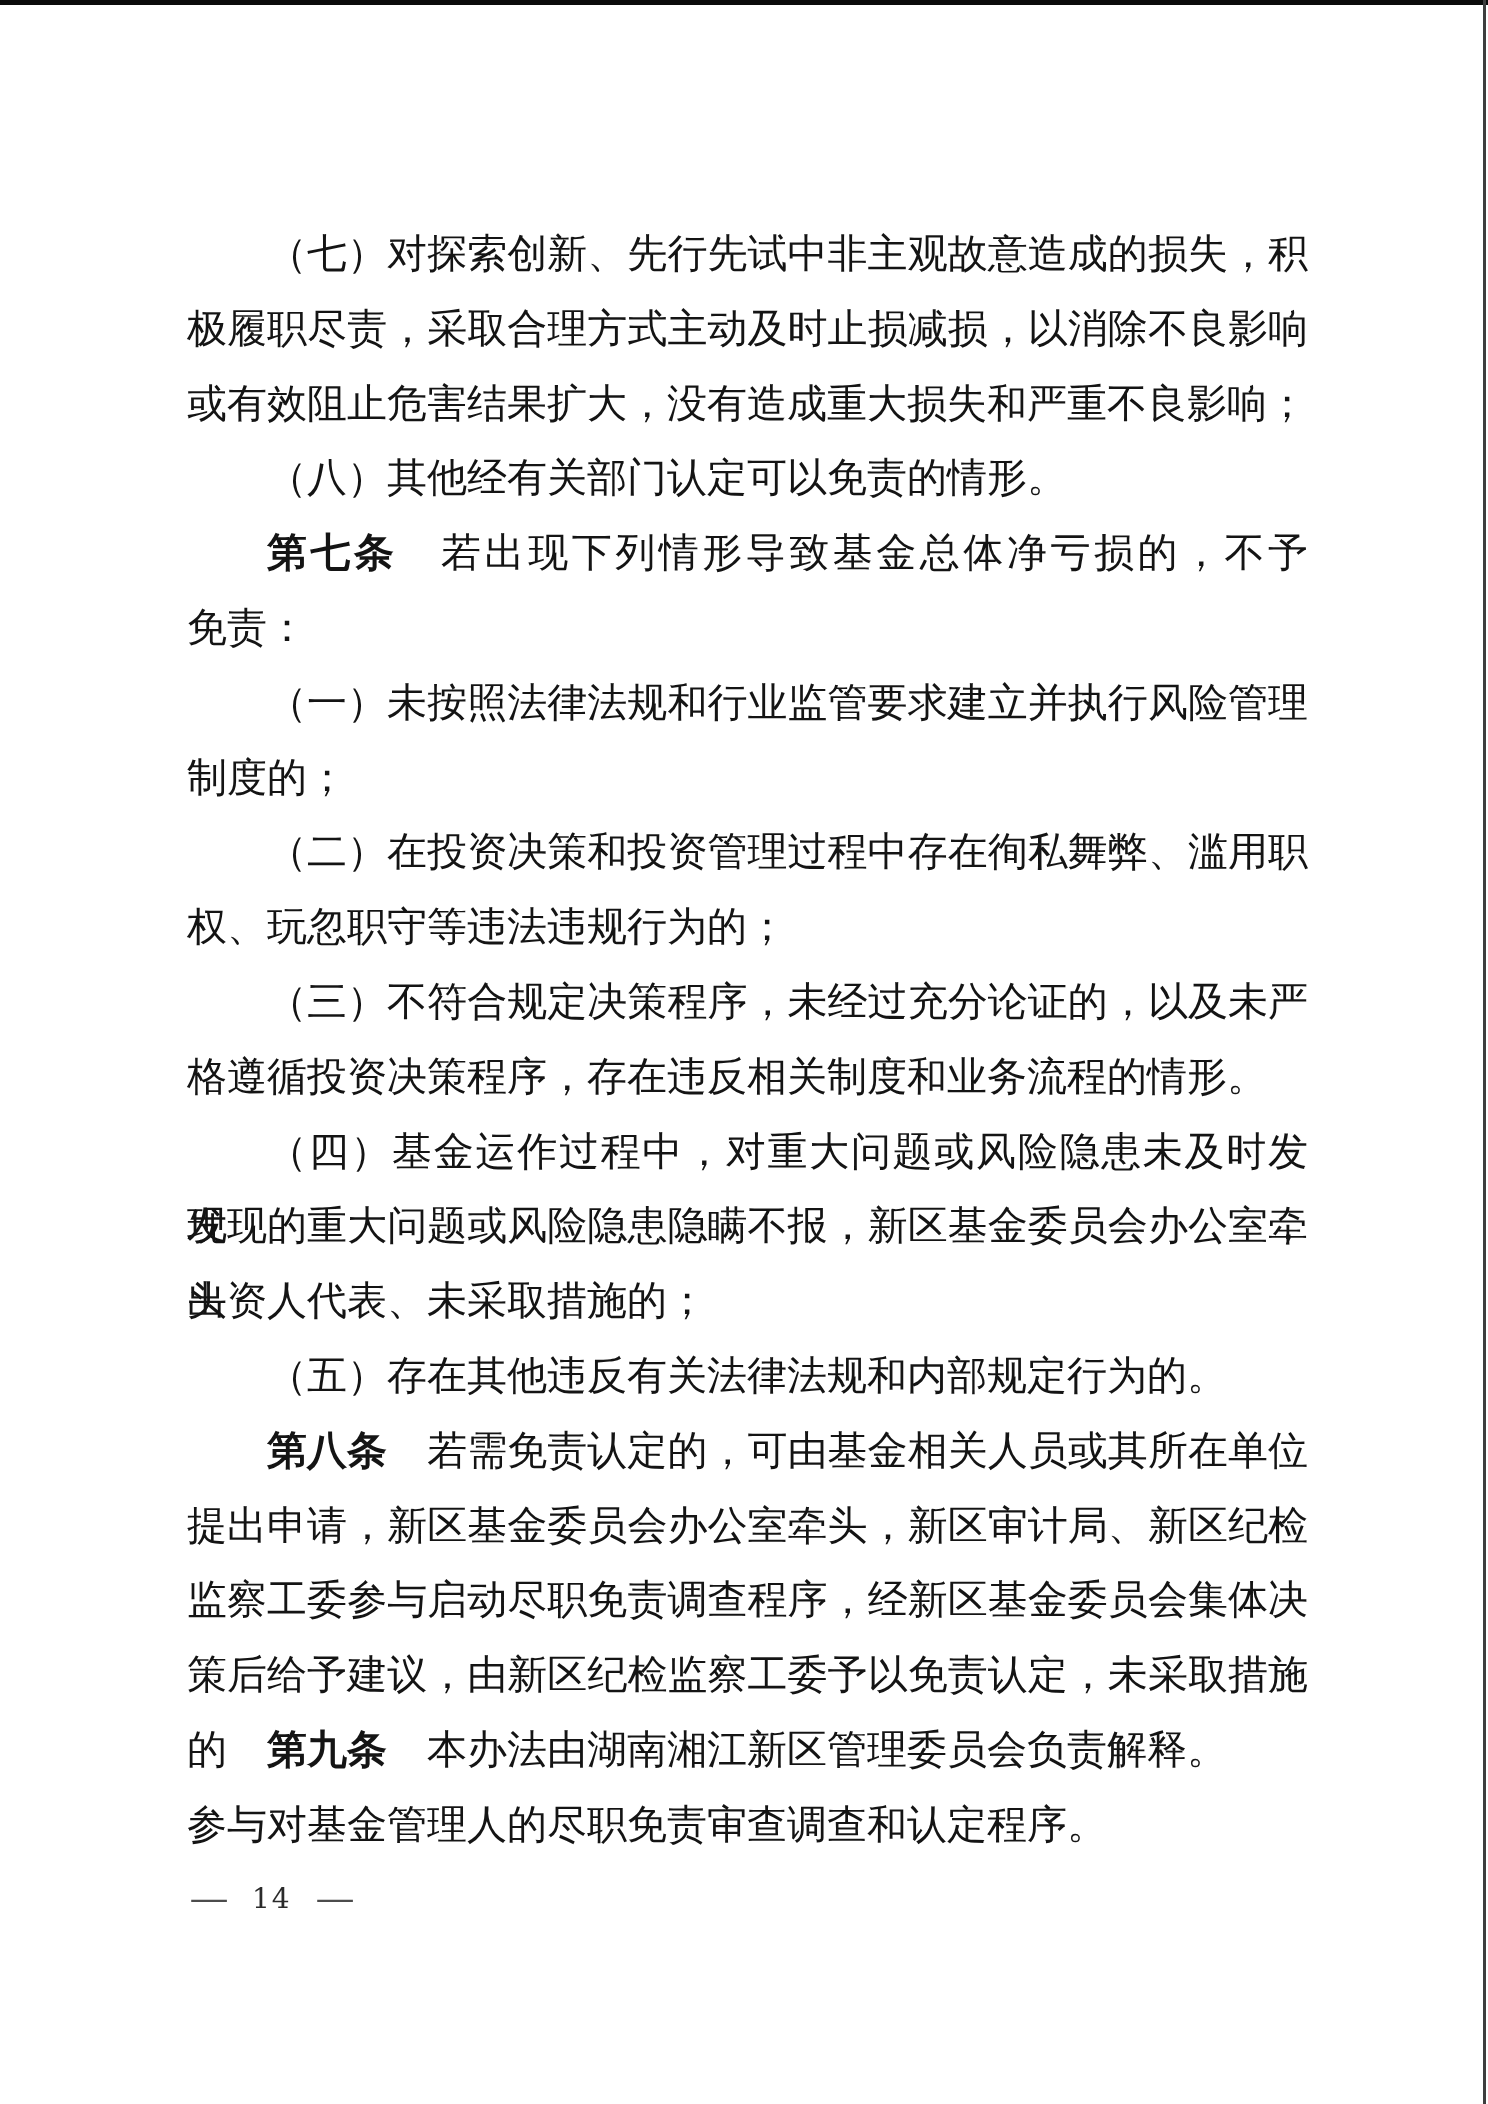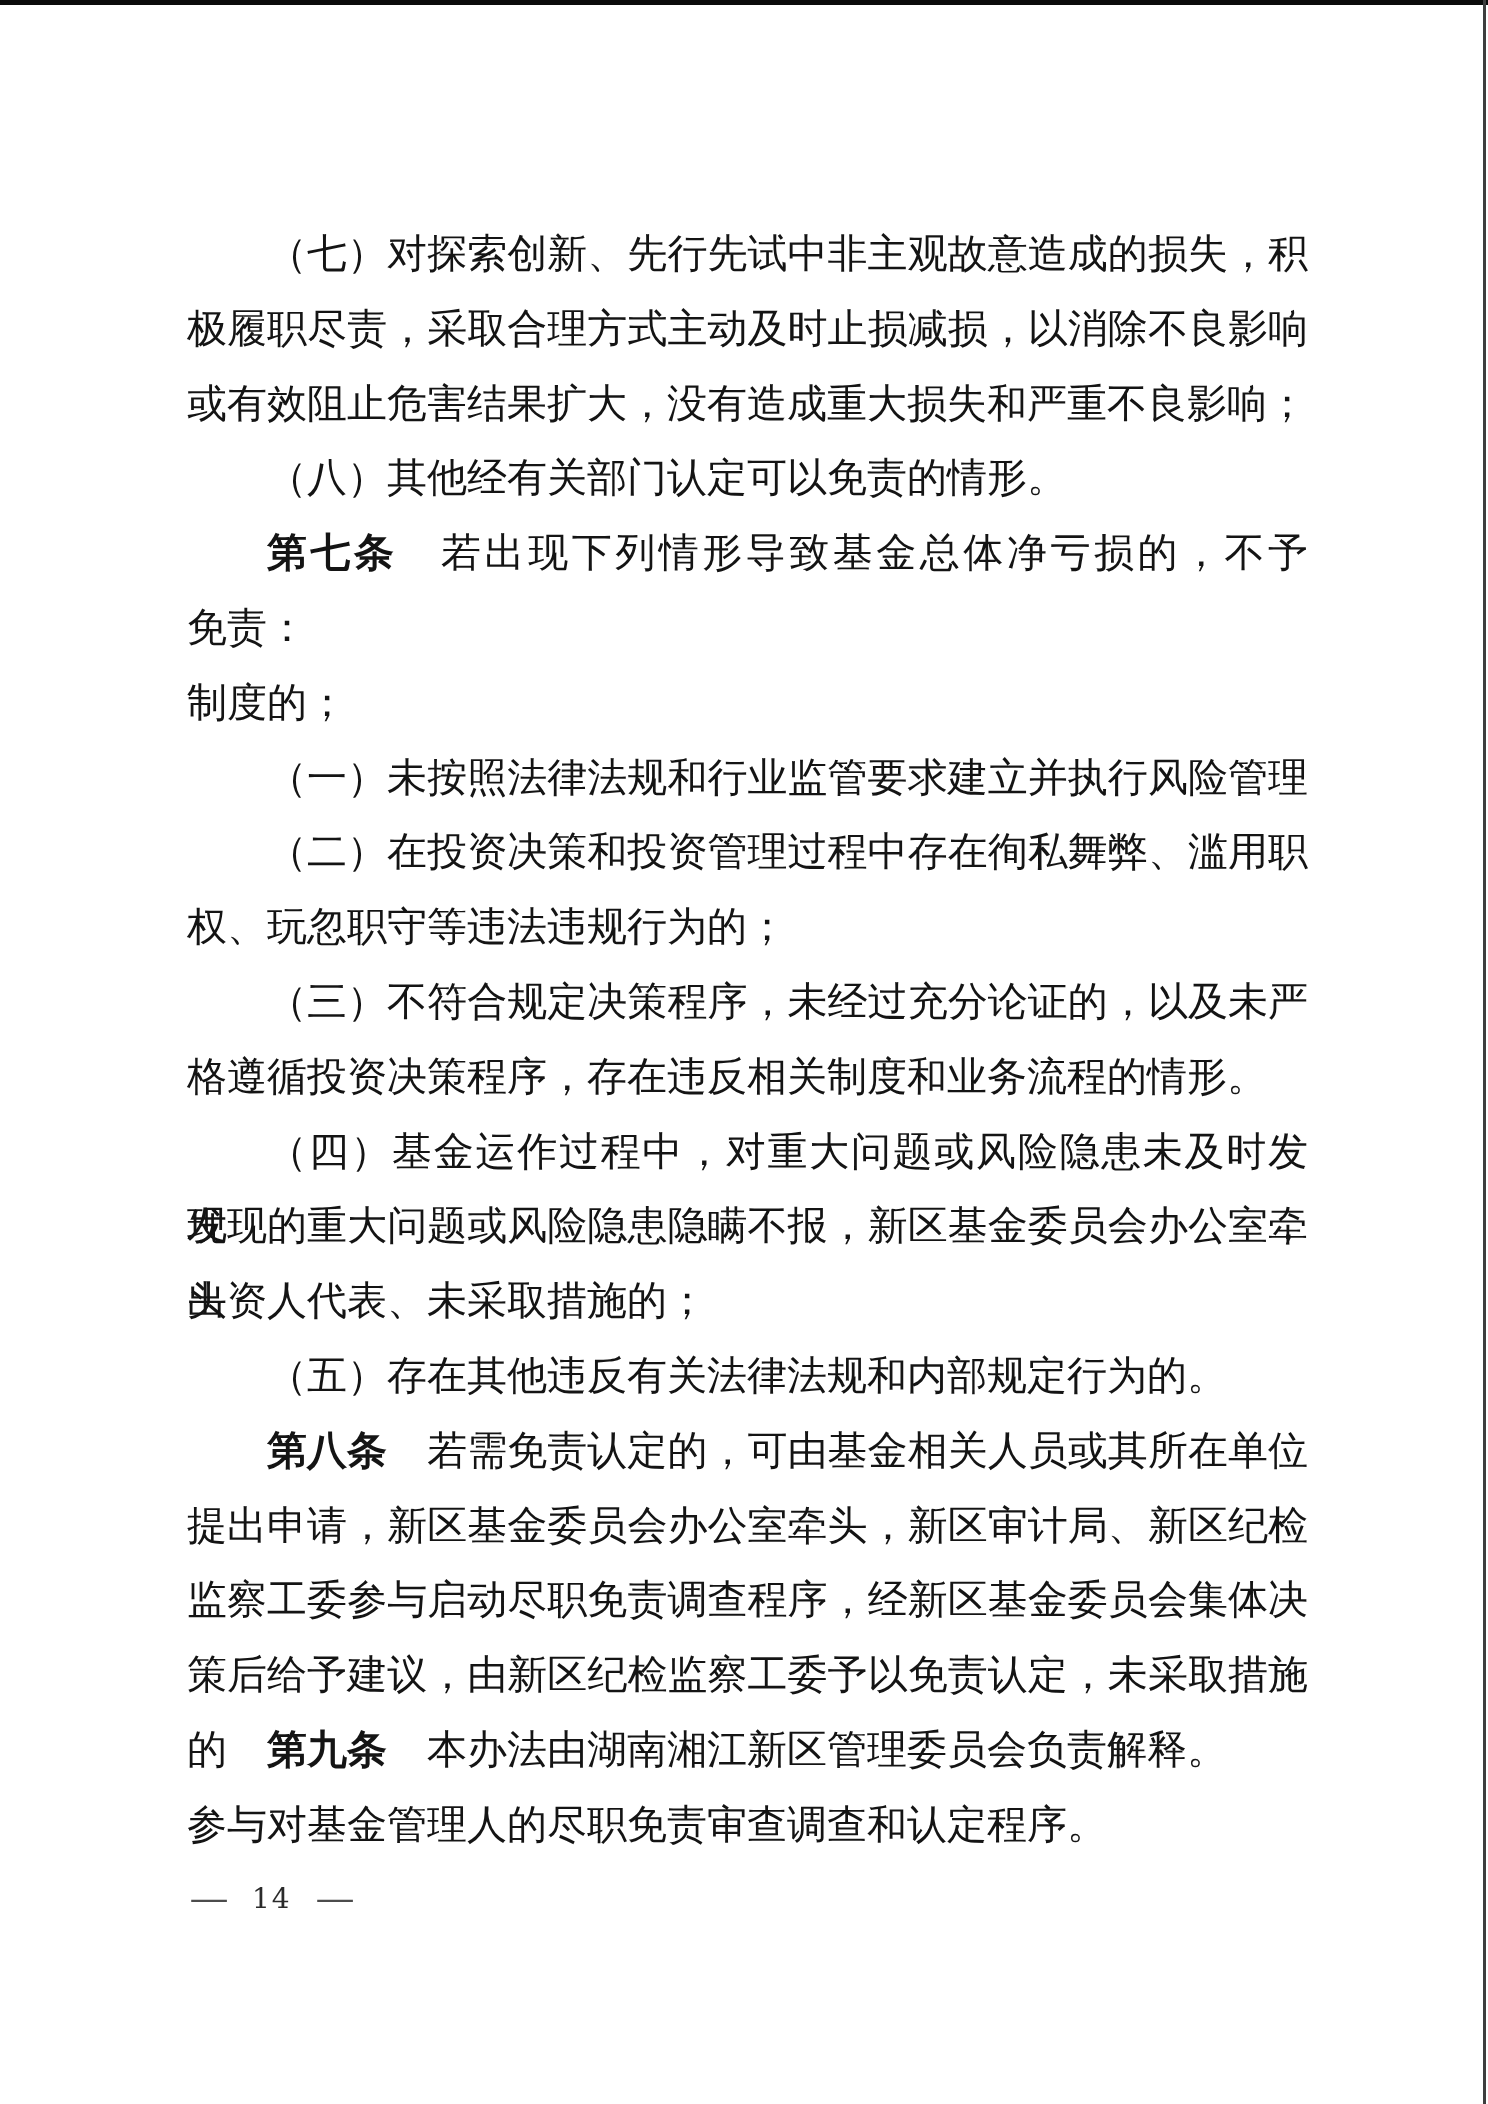--- a/index.html
+++ b/index.html
@@ -75,22 +75,22 @@
   <div class="top-border"></div>
   <div class="right-border"></div>
 
   <main class="body-text">
       <div class="line indent fill"><span class="run">（七）对探索创新、先行先试中非主观故意造成的损失，积</span></div>
       <div class="line fill"><span class="run">极履职尽责，采取合理方式主动及时止损减损，以消除不良影响</span></div>
       <div class="line"><span class="run">或有效阻止危害结果扩大，没有造成重大损失和严重不良影响；</span></div>
       <div class="line indent"><span class="run">（八）其他经有关部门认定可以免责的情形。</span></div>
       <div class="line indent fill"><span class="run bold">第七条</span><span class="run">　若出现下列情形导致基金总体净亏损的，不予</span></div>
       <div class="line"><span class="run">免责：</span></div>
+      <div class="line indent fill"><span class="run">（一）未按照法律法规和行业监管要求建立并执行风险管理</span></div>
       <div class="line"><span class="run">制度的；</span></div>
-      <div class="line indent fill"><span class="run">（一）未按照法律法规和行业监管要求建立并执行风险管理</span></div>
       <div class="line indent fill"><span class="run">（二）在投资决策和投资管理过程中存在徇私舞弊、滥用职</span></div>
       <div class="line"><span class="run">权、玩忽职守等违法违规行为的；</span></div>
       <div class="line indent fill"><span class="run">（三）不符合规定决策程序，未经过充分论证的，以及未严</span></div>
       <div class="line"><span class="run">格遵循投资决策程序，存在违反相关制度和业务流程的情形。</span></div>
       <div class="line indent fill"><span class="run">（四）基金运作过程中，对重大问题或风险隐患未及时发现，</span></div>
       <div class="line fill"><span class="run">发现的重大问题或风险隐患隐瞒不报，新区基金委员会办公室牵头</span></div>
       <div class="line"><span class="run">出资人代表、未采取措施的；</span></div>
       <div class="line indent"><span class="run">（五）存在其他违反有关法律法规和内部规定行为的。</span></div>
       <div class="line indent fill"><span class="run bold">第八条</span><span class="run">　若需免责认定的，可由基金相关人员或其所在单位</span></div>
       <div class="line fill"><span class="run">提出申请，新区基金委员会办公室牵头，新区审计局、新区纪检</span></div>

